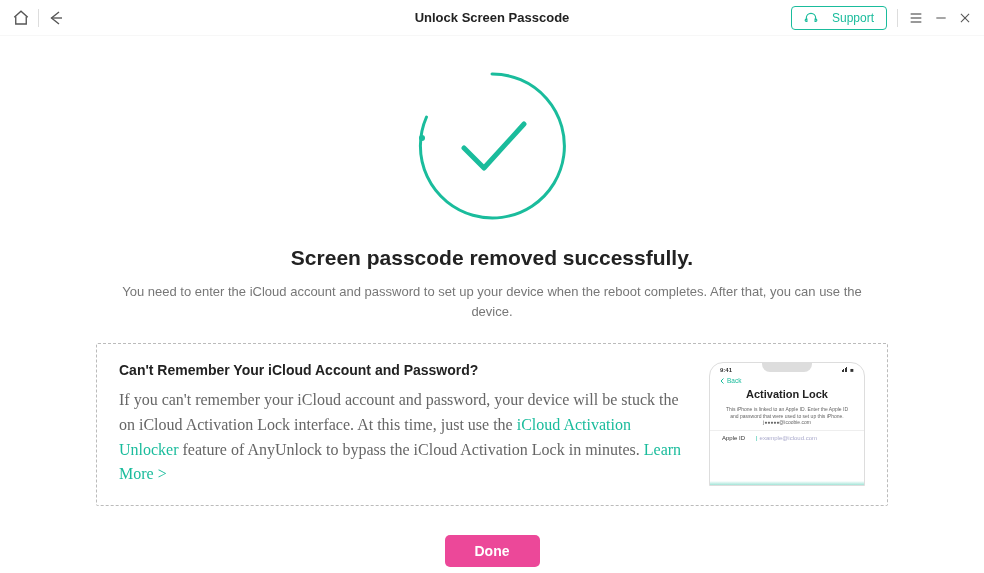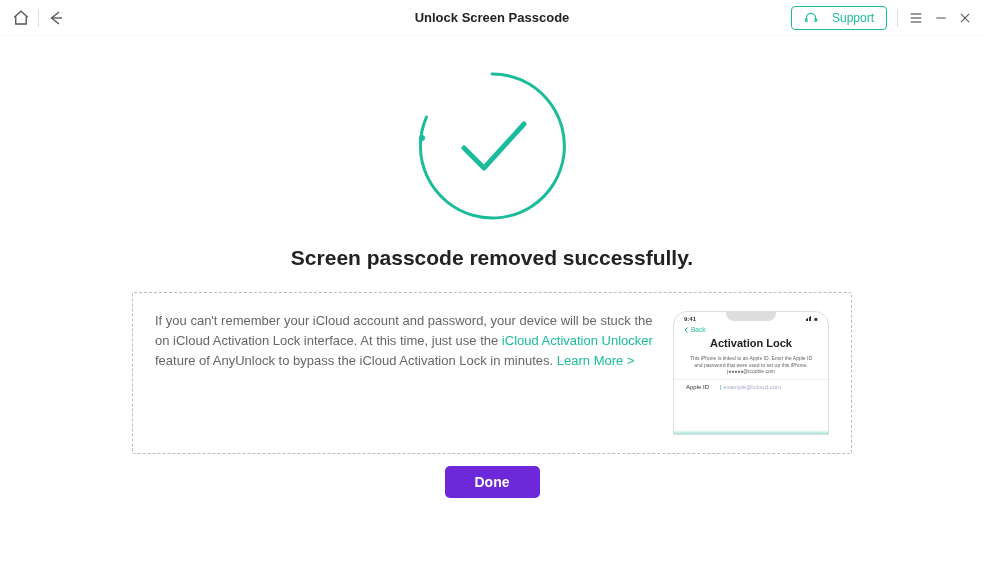--- a/index.html
+++ b/index.html
@@ -20,56 +20,56 @@
     .icon-btn { display: inline-flex; align-items: center; justify-content: center; cursor: pointer; color: #555; }
     .icon-btn svg { display: block; }
     .divider-v { width: 1px; height: 18px; background: #ddd; }
     
     .support-btn {
       display: inline-flex; align-items: center; gap: 14px;
       border: 1px solid #1abc9c; color: #1abc9c;
       padding: 4px 12px; border-radius: 4px; font-size: 12px; cursor: pointer;
     }
     
-    .content { padding: 30px 52px 0; text-align: center; }
+    .content { padding: 30px 16px 0; text-align: center; }
     
     .success-icon { margin: 0 auto 20px; width: 160px; height: 160px; position: relative; }
     
     .heading { font-size: 21px; font-weight: 600; color: #222; margin-top: 8px; }
     .subtext { font-size: 13px; color: #777; margin-top: 12px; line-height: 1.5; max-width: 740px; margin-left: auto; margin-right: auto; }
     
     .info-box {
       border: 1px dashed #bbb; border-radius: 2px;
       margin: 22px 80px 0; padding: 18px 22px;
       display: flex; gap: 20px; text-align: left; align-items: flex-start;
     }
     .info-text { flex: 1; }
     .info-title { font-size: 14px; font-weight: 700; color: #222; margin-bottom: 10px; }
-    .info-desc { font-size: 13px; color: #666; line-height: 1.55; }
+    .info-desc { font-size: 16px; color: #666; line-height: 1.55; font-family: Liberation Serif, serif; }
     .link { color: #1abc9c; text-decoration: none; cursor: pointer; }
     
     .phone-mock {
       width: 156px; height: 124px; overflow: hidden;
       border: 1px solid #ddd; border-radius: 14px 14px 0 0;
       background: #fff; position: relative; flex-shrink: 0;
     }
     .phone-notch { position: absolute; top: 0; left: 50%; transform: translateX(-50%); width: 50px; height: 9px; background: #ddd; border-radius: 0 0 8px 8px; }
     .phone-statusbar { display: flex; justify-content: space-between; font-size: 6px; padding: 4px 10px 2px; color: #333; font-weight: 600; }
     .phone-back { font-size: 6.5px; color: #1abc9c; padding: 2px 10px; display: flex; align-items: center; gap: 2px; }
     .phone-title { text-align: center; font-size: 11px; font-weight: 700; color: #222; margin-top: 2px; }
     .phone-body { font-size: 5px; color: #666; text-align: center; padding: 6px 12px 4px; line-height: 1.3; }
     .phone-field { display: flex; font-size: 6px; padding: 4px 12px; border-top: 0.5px solid #eee; }
     .phone-field-label { width: 34px; color: #333; }
     .phone-field-input { color: #aac; font-style: normal; }
     .phone-glow { position: absolute; bottom: -2px; left: 0; right: 0; height: 6px; background: linear-gradient(to top, rgba(26,188,156,0.6), rgba(26,188,156,0)); }
     
     .done-btn {
-      background: #6d28d9; color: #fff; border: none; border-radius: 5px;
+      background: #ec4899; color: #fff; border: none; border-radius: 5px;
       padding: 8px 30px; font-size: 14px; font-weight: 600; cursor: pointer;
-      margin-top: 12px;
+      margin-top: 29px;
     }
     .signal-bars { display: inline-flex; align-items: flex-end; gap: 0.5px; }
     .signal-bars span { display: inline-block; width: 1px; background: #333; }
   </style>
 </head>
 <body>
 
 <div class="titlebar">
   <div class="titlebar-left">
     <span class="icon-btn">
@@ -122,23 +122,25 @@
 <div class="content">
   <div class="success-icon">
     <svg width="160" height="160" viewBox="0 0 160 160">
       <path d="M 80 8 A 72 72 0 1 1 14.5 51" fill="none" stroke="#1abc9c" stroke-width="3" stroke-linecap="round"></path>
       <circle cx="10" cy="72" r="3" fill="#1abc9c"></circle>
       <path d="M 52 82 L 72 102 L 112 58" fill="none" stroke="#1abc9c" stroke-width="5" stroke-linecap="round" stroke-linejoin="round"></path>
     </svg>
   </div>
   
   <h1 class="heading">Screen passcode removed successfully.</h1>
+  <p class="subtext">You need to enter the iCloud account and password to set up your device when the reboot completes. After that, you can use the device.</p>
   
   <div class="info-box">
     <div class="info-text">
+      <div class="info-title">Can't Remember Your iCloud Account and Password?</div>
       <div class="info-desc">
         <span>If you can't remember your iCloud account and password, your device will be stuck the on iCloud Activation Lock interface. At this time, just use the </span><a class="link">iCloud Activation Unlocker</a><span> feature of AnyUnlock to bypass the iCloud Activation Lock in minutes. </span><a class="link">Learn More &gt;</a>
       </div>
     </div>
     <div class="phone-mock">
       <div class="phone-notch"></div>
       <div class="phone-statusbar">
         <span>9:41</span>
         <span>
           <span class="signal-bars">

